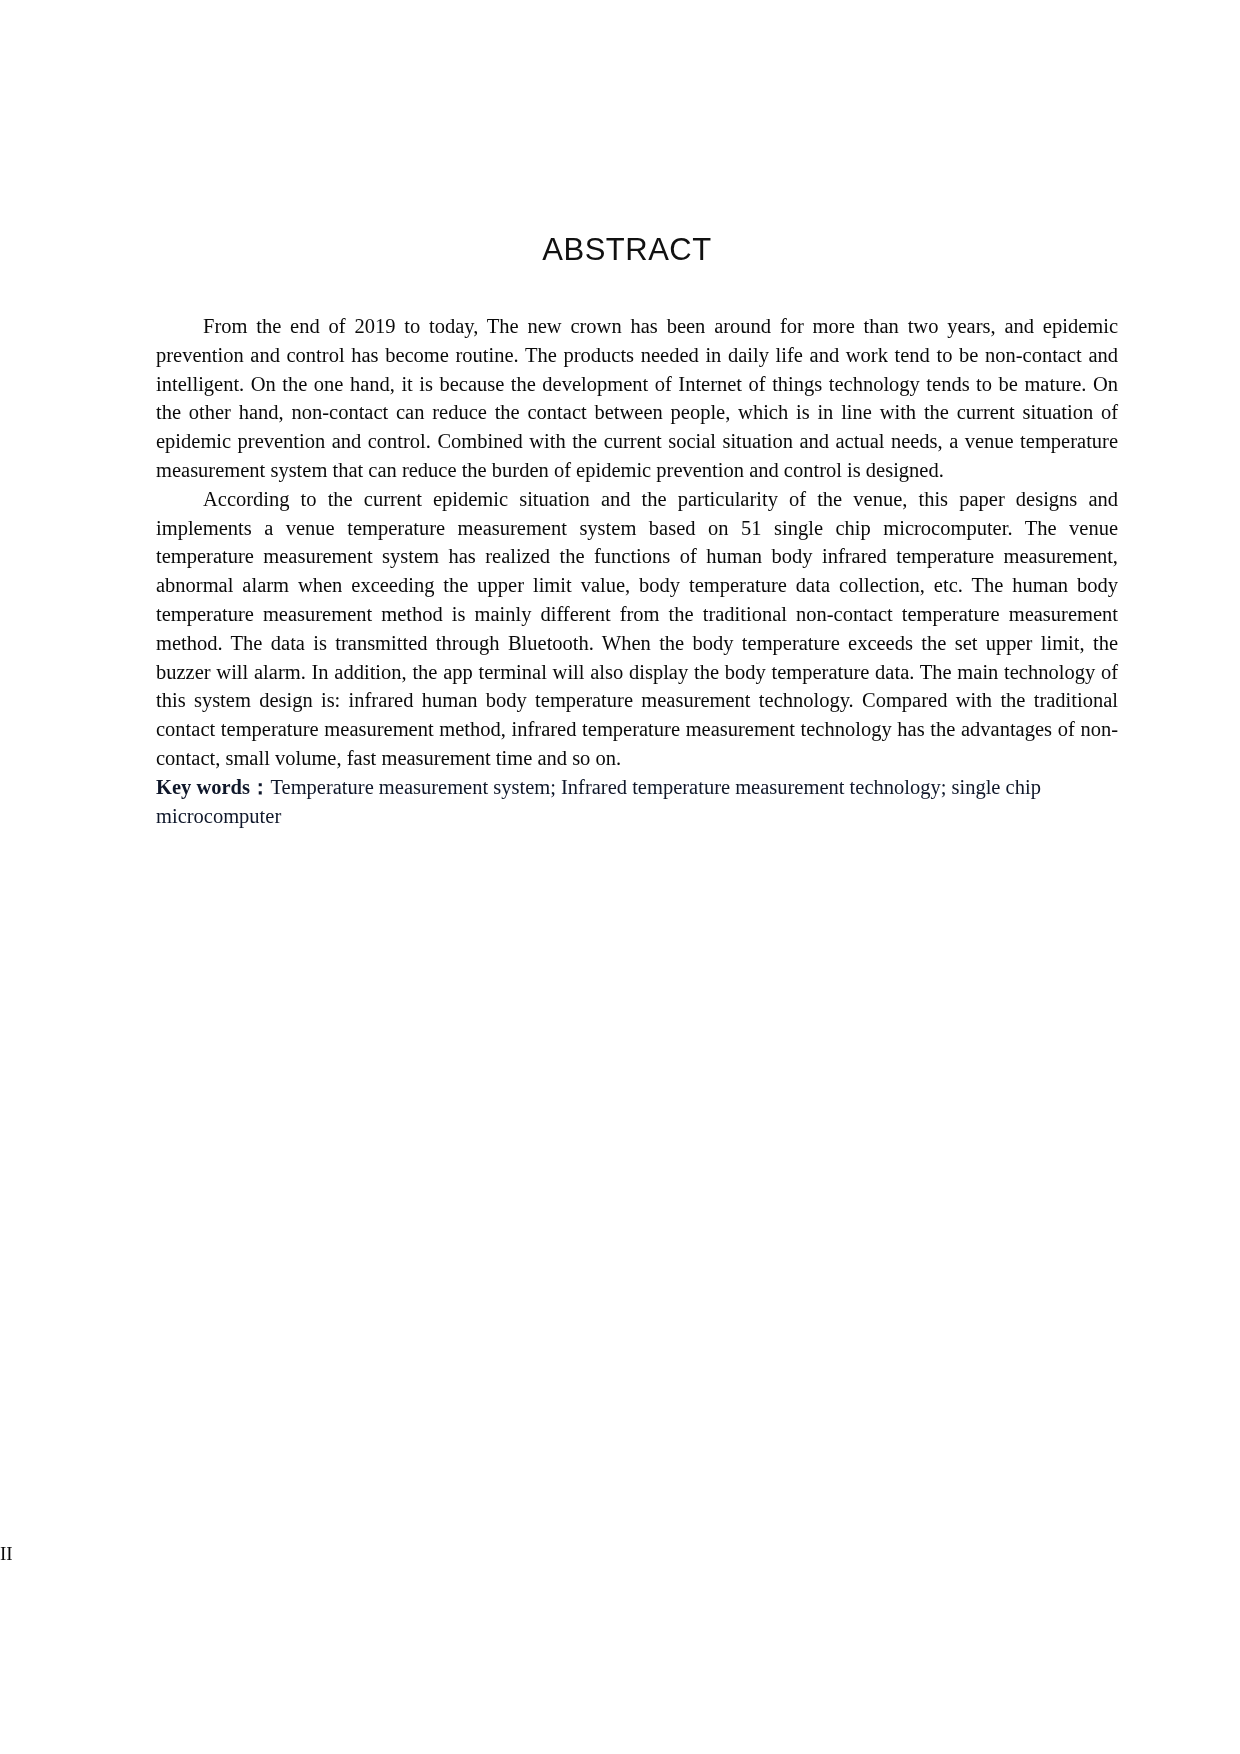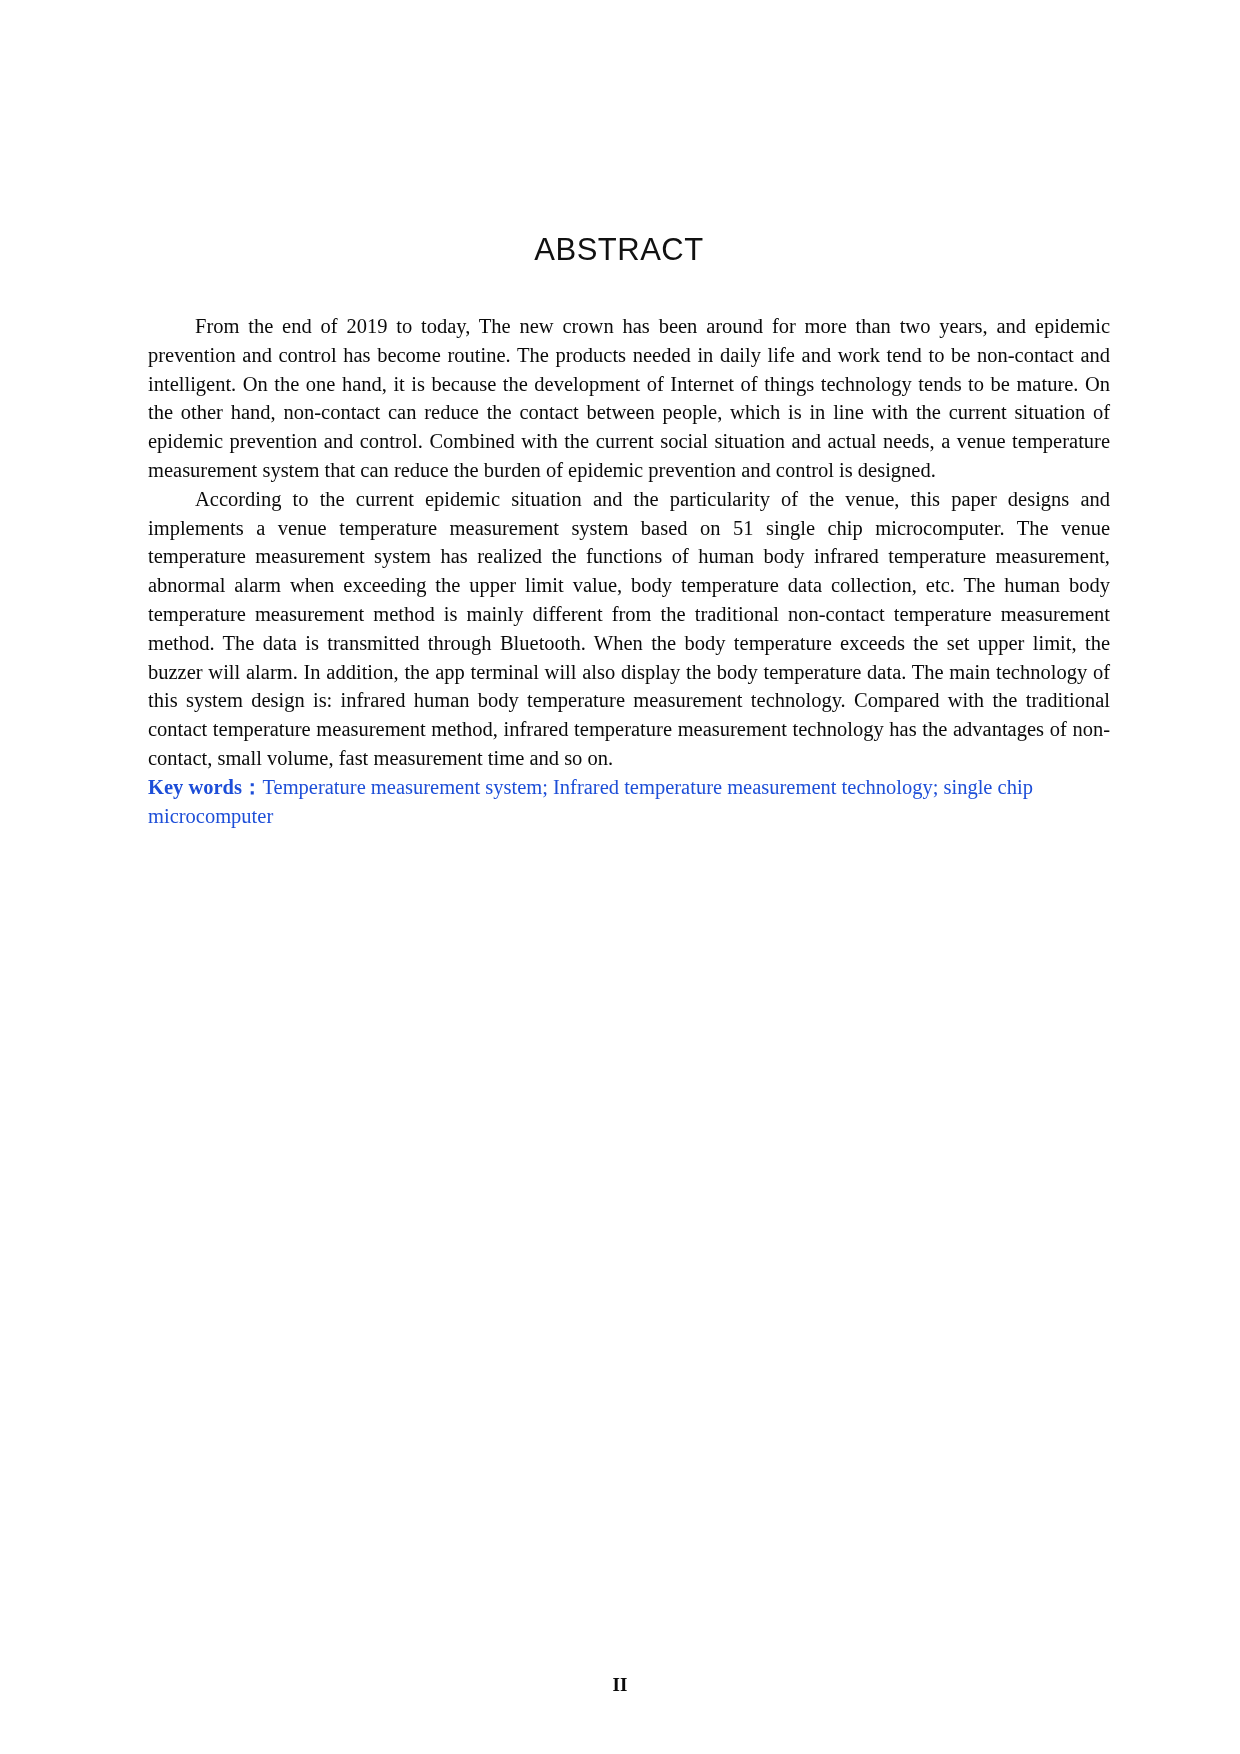--- a/index.html
+++ b/index.html
@@ -13,21 +13,21 @@
     width: 1240px;
     height: 1754px;
     background: #ffffff;
     margin: 0 auto;
     overflow: hidden;
     box-sizing: border-box;
   }
 
   .content {
     position: absolute;
-    left: 128px;
+    left: 136px;
     top: 0;
     width: 982px;
   }
 
   .doc-title {
     font-family: "Liberation Sans", sans-serif;
     font-size: 31px;
     font-weight: 400;
     color: #111111;
     text-align: center;
@@ -50,45 +50,43 @@
     text-justify: inter-word;
     margin: 0;
     text-indent: 47px;
     hyphens: none;
   }
 
   .keywords {
     font-family: "Liberation Serif", "DejaVu Serif", serif;
     font-size: 20.5px;
     line-height: 28.8px;
-    color: #1d4ed8;
+    color: #0f172a;
     text-align: left;
     margin: 0;
     text-indent: 0;
   }
 
   .keywords .kw-label {
     font-weight: bold;
   }
 
   .keywords .kw-colon {
     font-weight: bold;
     letter-spacing: 0;
   }
 
   .page-number {
     position: absolute;
     left: 0;
     right: 0;
-    top: 1674px;
-    text-align: center;
+    top: 1543px;
     font-family: "Liberation Serif", "DejaVu Serif", serif;
     font-size: 19px;
     color: #0a0a0a;
-    font-weight: bold;
   }
 </style>
 </head>
 <body>
 
 <div class="page">
 
   <div class="content">
 
     <h1 class="doc-title">ABSTRACT</h1>

